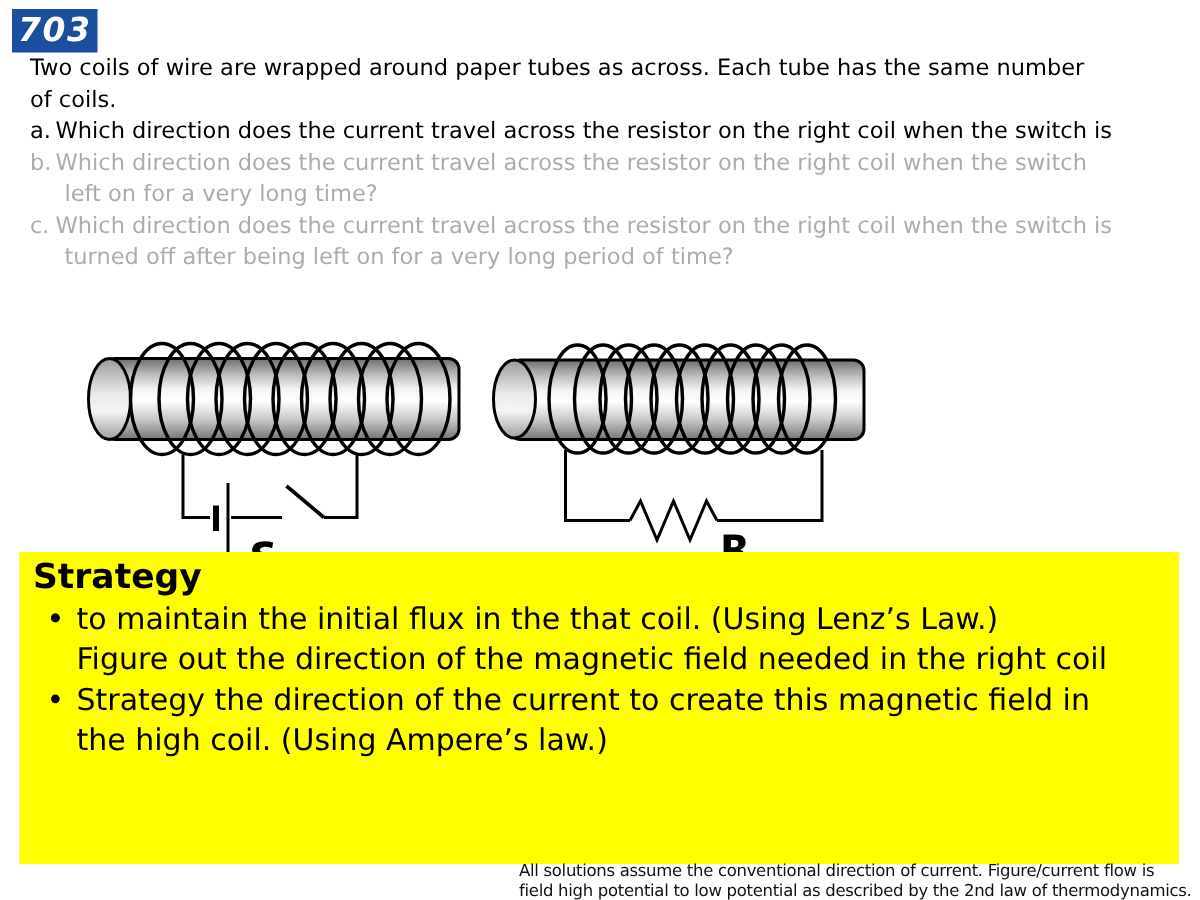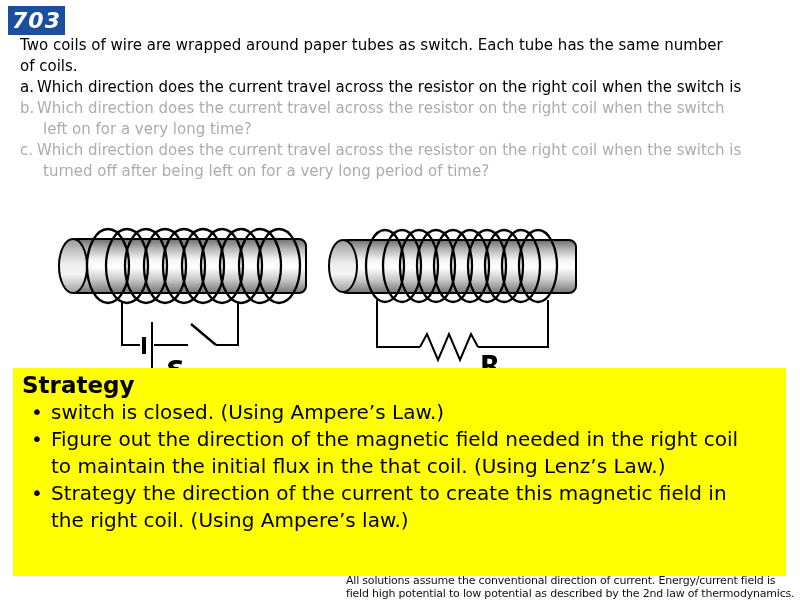--- a/index.html
+++ b/index.html
@@ -31,21 +31,21 @@
   #footnote .line{white-space:nowrap;}
 </style>
 </head>
 <body>
 
 <div id="slide">
 
   <div id="badge">703</div>
 
   <div id="textcol">
-    <div class="line">Two coils of wire are wrapped around paper tubes as switch. Each tube has the same number</div>
+    <div class="line">Two coils of wire are wrapped around paper tubes as across. Each tube has the same number</div>
     <div class="line">of coils.</div>
 
     <div class="q">
       <span class="qlabel">a.</span>
       <div class="line">Which direction does the current travel across the resistor on the right coil when the switch is</div>
     </div>
 
     <div class="q inactive">
       <span class="qlabel">b.</span>
       <div class="line">Which direction does the current travel across the resistor on the right coil when the switch</div>
@@ -129,34 +129,33 @@
       <path d="M478,139 L548,139 L548,92"></path>
     </g>
     <text x="480" y="167" font-size="26" font-weight="bold">R</text>
   </svg>
 
   <div id="strategy">
     <div class="title">Strategy</div>
 
     <div class="bullet">
       <span class="dot">•</span>
-      <div class="line">switch is closed. (Using Ampere’s Law.)</div>
     </div>
 
     <div class="bullet">
       <span class="dot">•</span>
+      <div class="line">to maintain the initial flux in the that coil. (Using Lenz’s Law.)</div>
       <div class="line">Figure out the direction of the magnetic field needed in the right coil</div>
-      <div class="line">to maintain the initial flux in the that coil. (Using Lenz’s Law.)</div>
     </div>
 
     <div class="bullet">
       <span class="dot">•</span>
       <div class="line">Strategy the direction of the current to create this magnetic field in</div>
-      <div class="line">the right coil. (Using Ampere’s law.)</div>
+      <div class="line">the high coil. (Using Ampere’s law.)</div>
     </div>
   </div>
 
   <div id="footnote">
-    <div class="line">All solutions assume the conventional direction of current. Energy/current field is</div>
+    <div class="line">All solutions assume the conventional direction of current. Figure/current flow is</div>
     <div class="line">field high potential to low potential as described by the 2nd law of thermodynamics.</div>
   </div>
 
 </div>
 
 </body></html>

